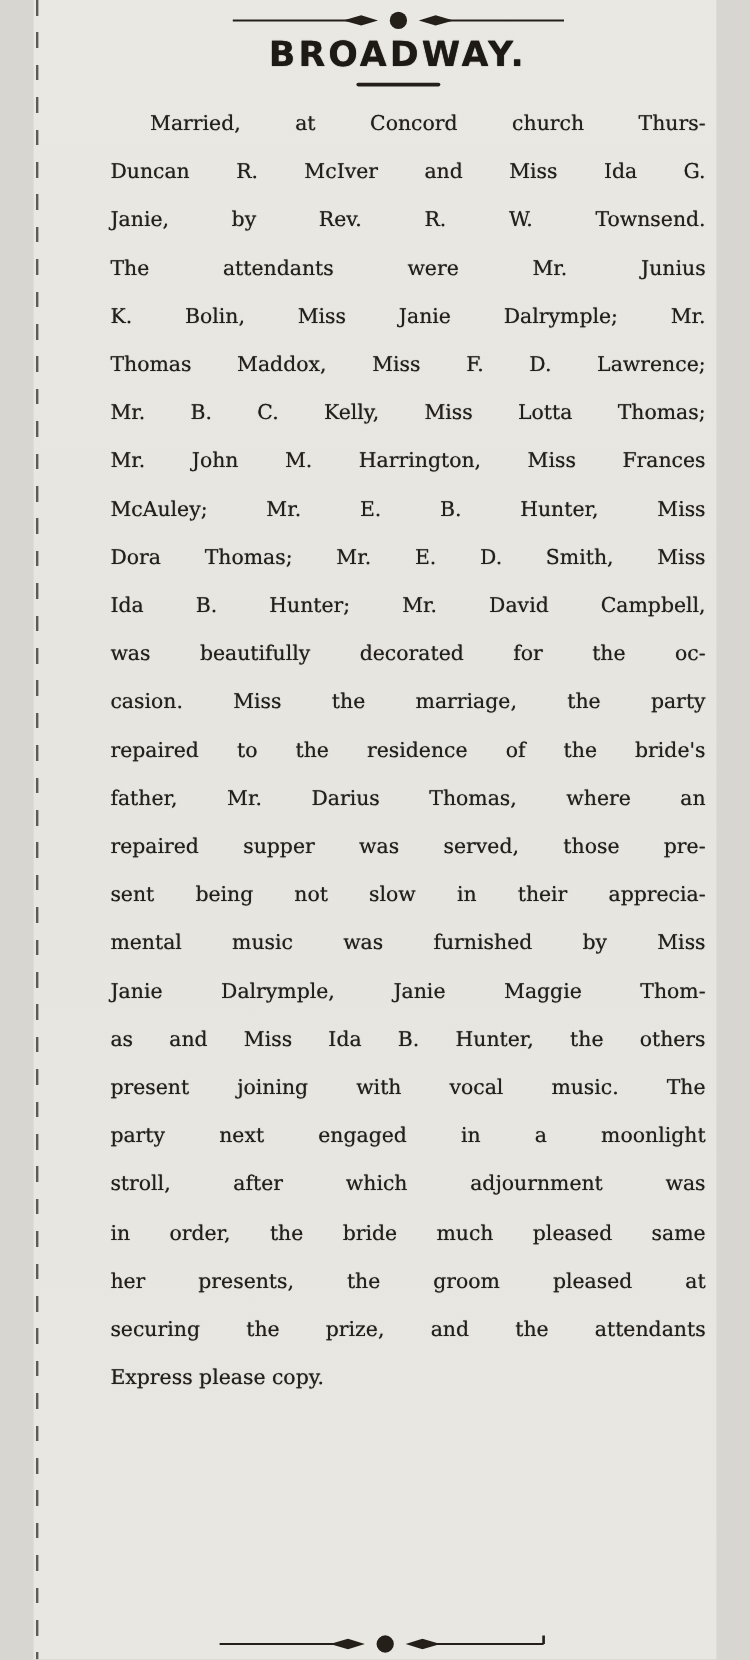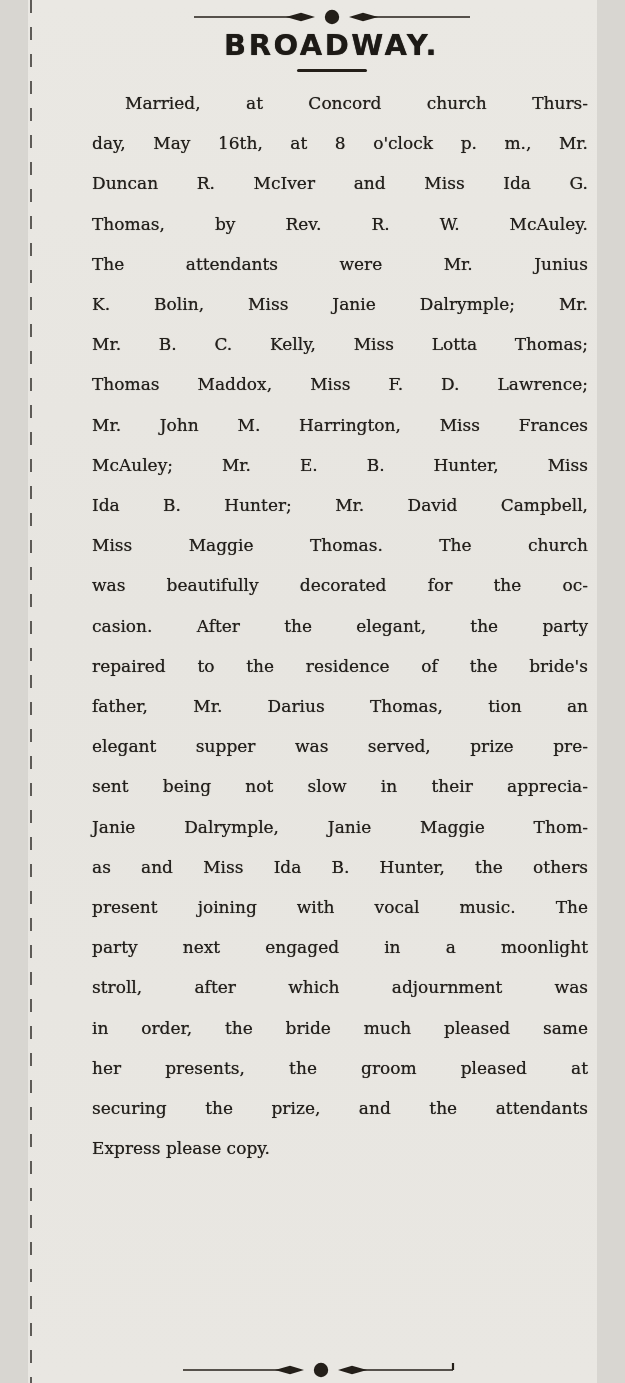--- a/index.html
+++ b/index.html
@@ -61,37 +61,37 @@
       <path d="M157 8 L171 3.7 L186 8 L171 12.3 Z" fill="#241f19"></path>
     </svg>
 
     <div class="title">BROADWAY.</div>
 
     <div class="title-rule"></div>
   </div>
 
   <div class="article">
       <div class="t-line first">Married, at Concord church Thurs-</div>
-      <div class="t-line">day, May 16th, at 8 o'clock p. m., Mr.</div>
       <div class="t-line">Duncan R. McIver and Miss Ida G.</div>
-      <div class="t-line">Thomas, by Rev. R. W. McAuley.</div>
+      <div class="t-line">Janie, by Rev. R. W. Townsend.</div>
       <div class="t-line">The attendants were Mr. Junius</div>
       <div class="t-line">K. Bolin, Miss Janie Dalrymple; Mr.</div>
+      <div class="t-line">Thomas Maddox, Miss F. D. Lawrence;</div>
       <div class="t-line">Mr. B. C. Kelly, Miss Lotta Thomas;</div>
-      <div class="t-line">Thomas Maddox, Miss F. D. Lawrence;</div>
       <div class="t-line">Mr. John M. Harrington, Miss Frances</div>
       <div class="t-line">McAuley; Mr. E. B. Hunter, Miss</div>
+      <div class="t-line">Dora Thomas; Mr. E. D. Smith, Miss</div>
       <div class="t-line">Ida B. Hunter; Mr. David Campbell,</div>
-      <div class="t-line">Miss Maggie Thomas. The church</div>
       <div class="t-line">was beautifully decorated for the oc-</div>
-      <div class="t-line">casion. After the elegant, the party</div>
+      <div class="t-line">casion. Miss the marriage, the party</div>
       <div class="t-line">repaired to the residence of the bride's</div>
-      <div class="t-line">father, Mr. Darius Thomas, tion an</div>
-      <div class="t-line">elegant supper was served, prize pre-</div>
+      <div class="t-line">father, Mr. Darius Thomas, where an</div>
+      <div class="t-line">repaired supper was served, those pre-</div>
       <div class="t-line">sent being not slow in their apprecia-</div>
+      <div class="t-line">mental music was furnished by Miss</div>
       <div class="t-line">Janie Dalrymple, Janie Maggie Thom-</div>
       <div class="t-line">as and Miss Ida B. Hunter, the others</div>
       <div class="t-line">present joining with vocal music. The</div>
       <div class="t-line">party next engaged in a moonlight</div>
       <div class="t-line">stroll, after which adjournment was</div>
       <div class="t-line">in order, the bride much pleased same</div>
       <div class="t-line">her presents, the groom pleased at</div>
       <div class="t-line">securing the prize, and the attendants</div>
       <div class="t-line last">Express please copy.</div>
     </div>

